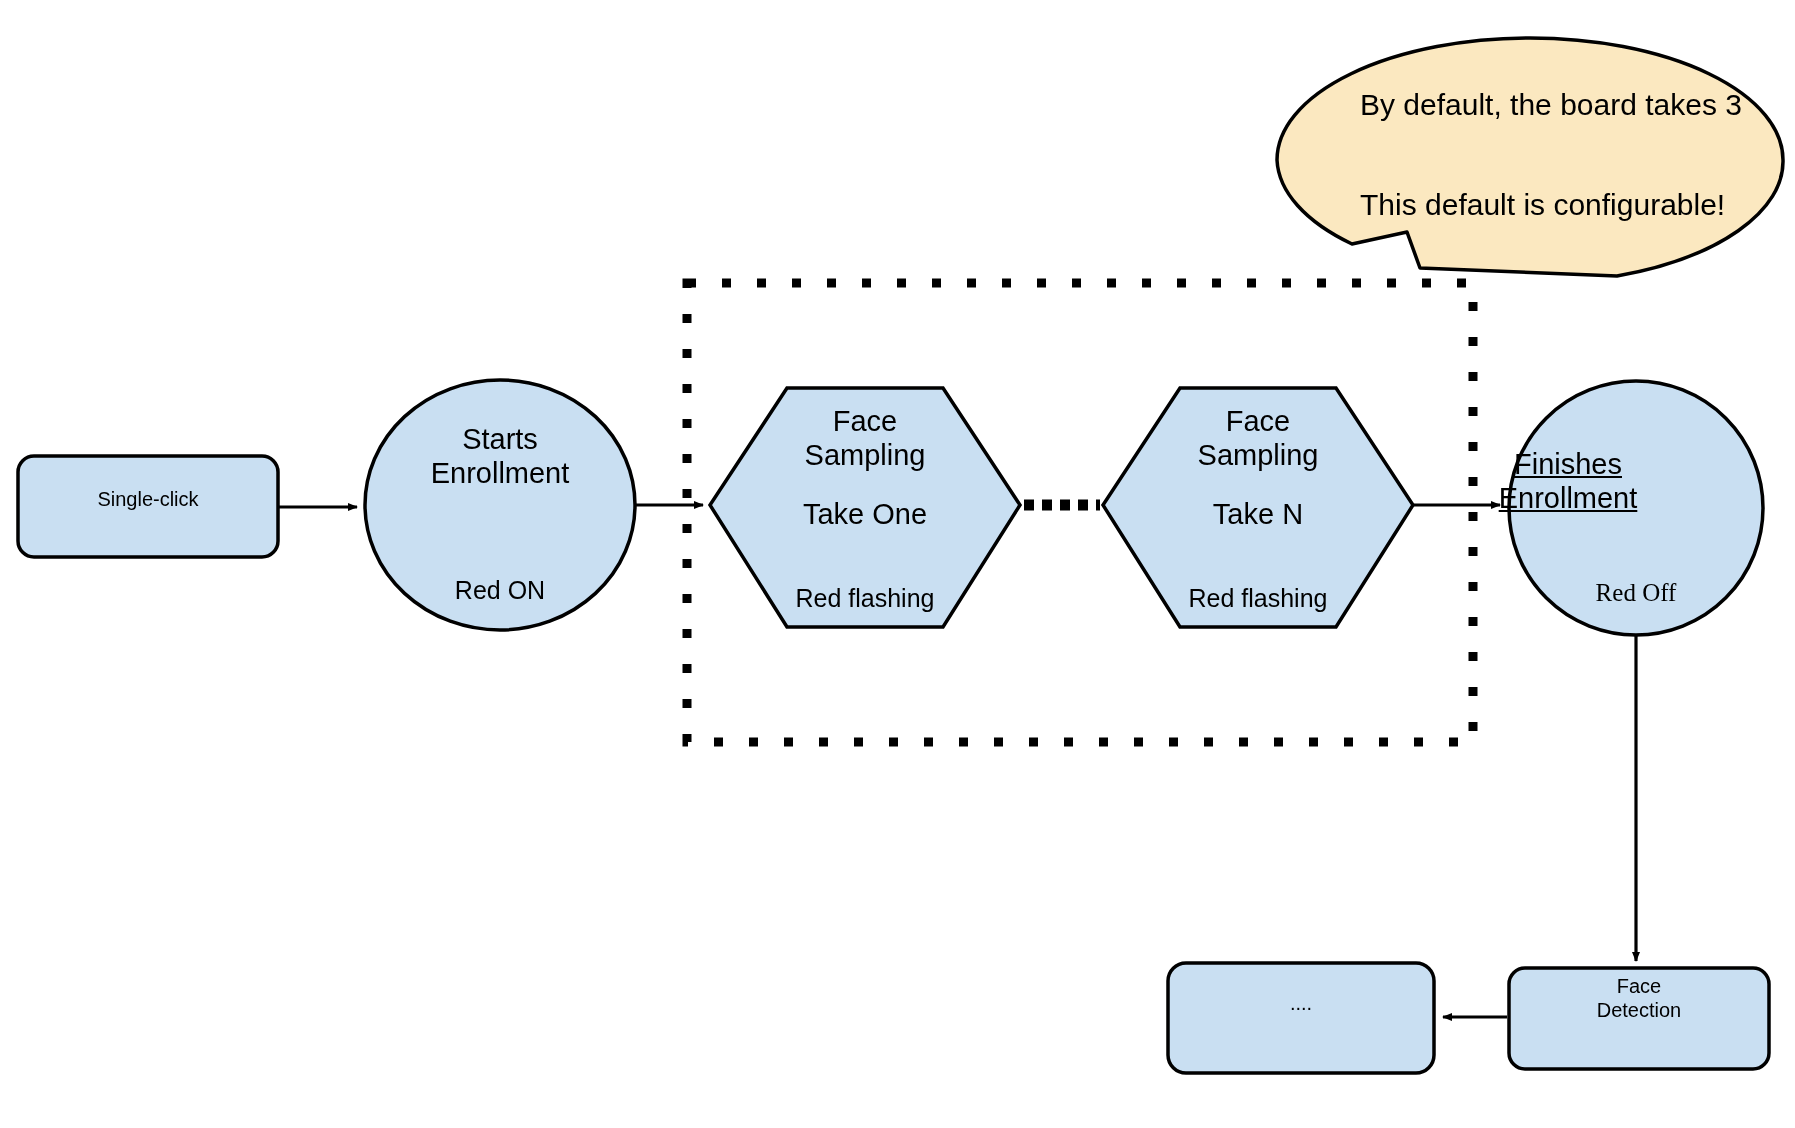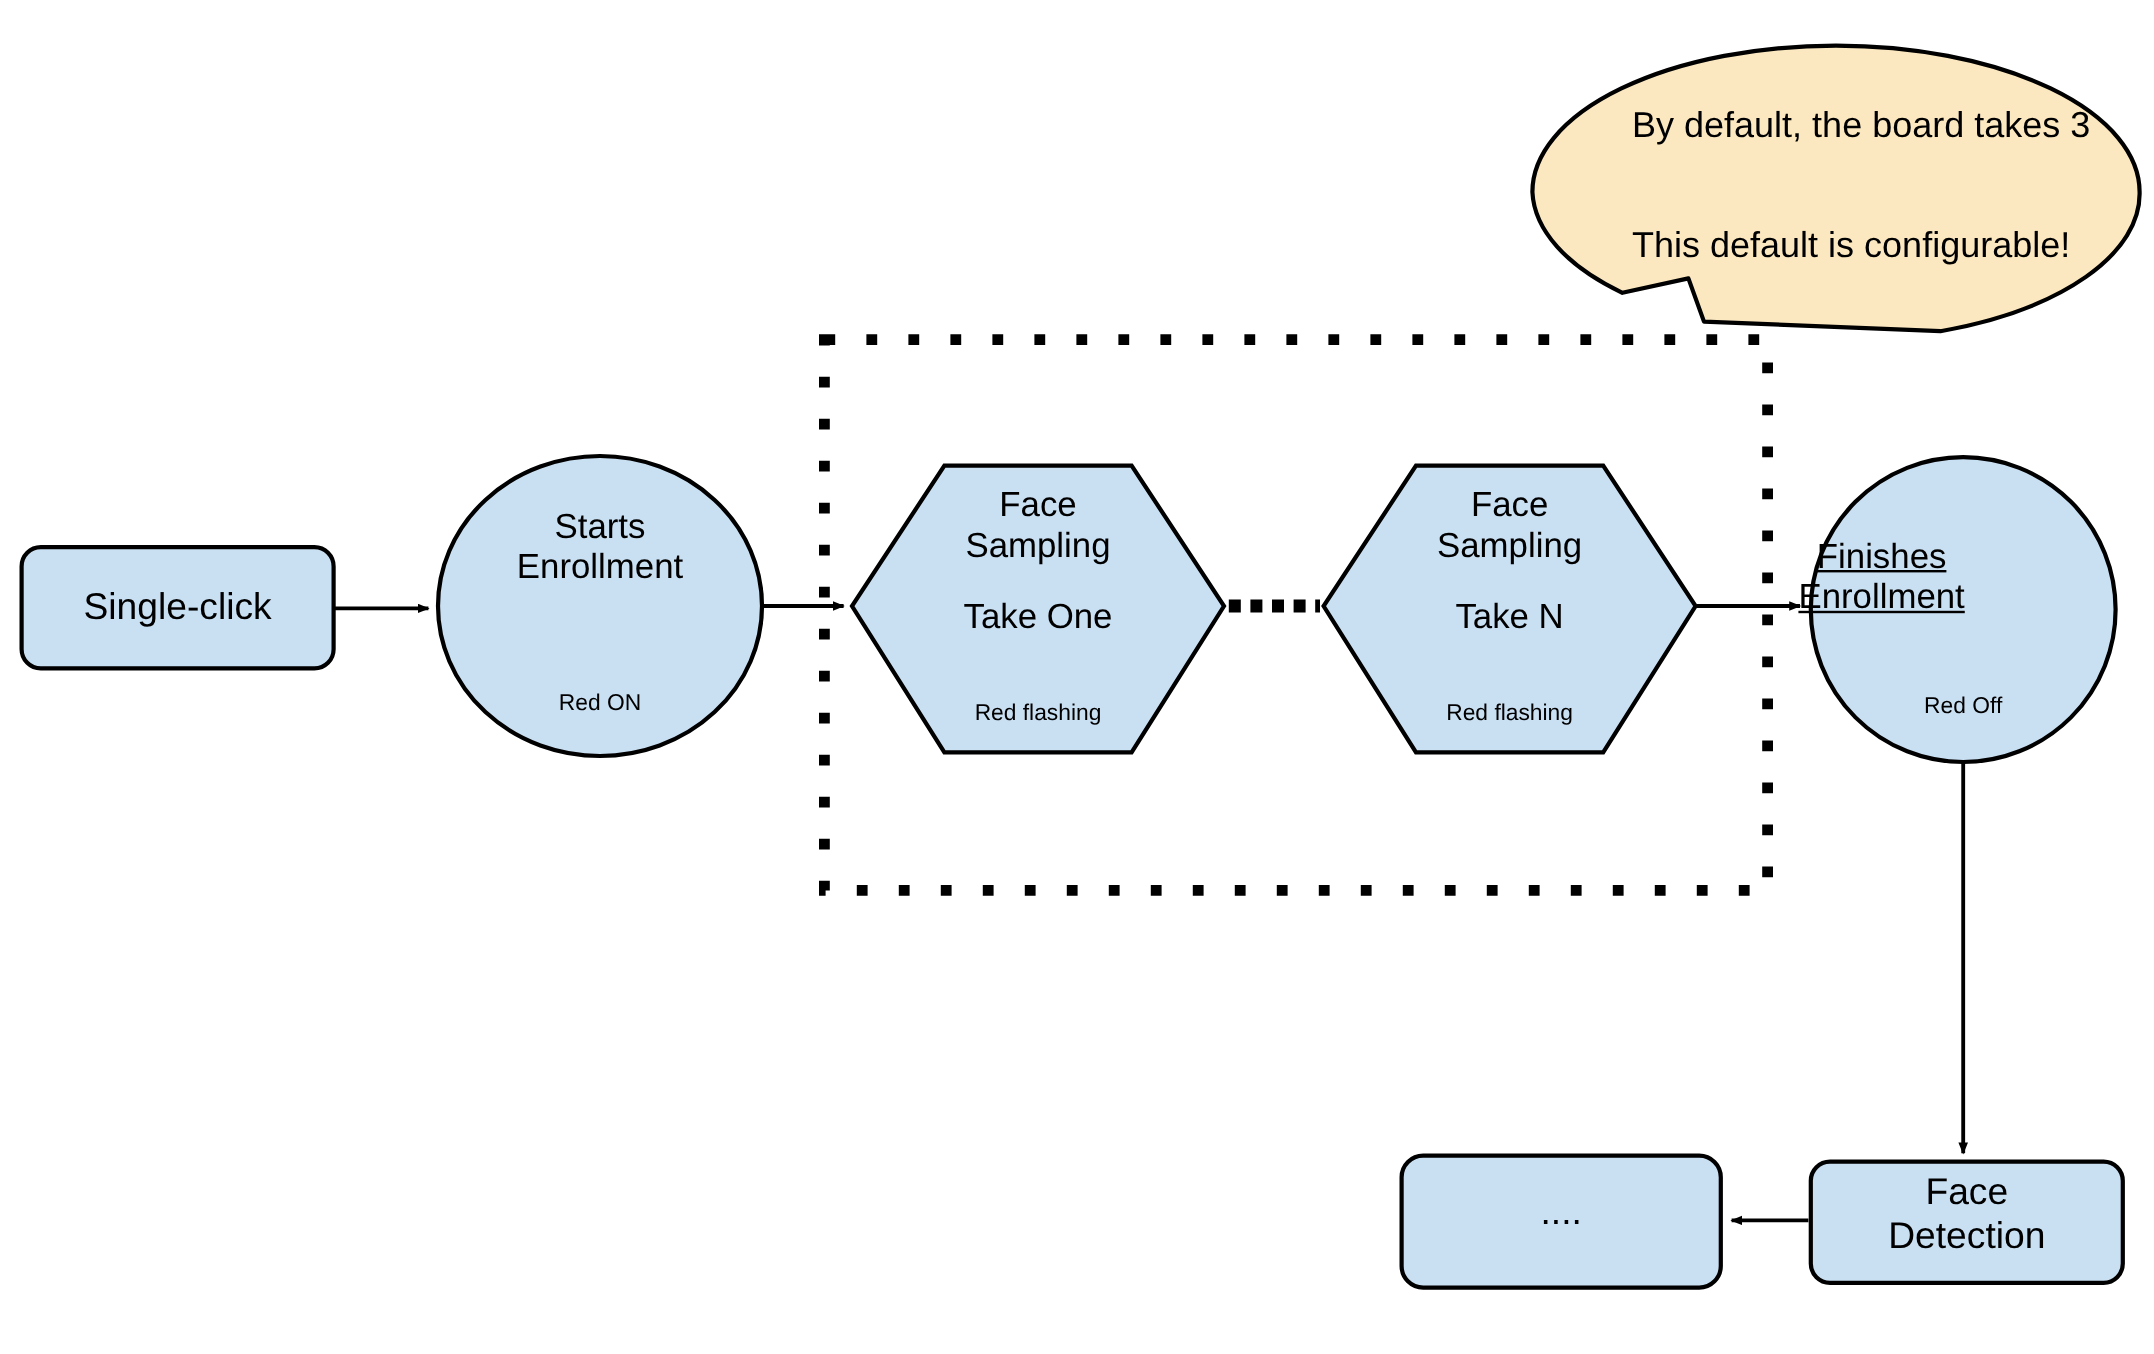--- a/index.html
+++ b/index.html
@@ -25,23 +25,23 @@
     width: 1795px;
     height: 1128px;
   }
   .node-text {
     position: absolute;
     text-align: center;
     line-height: 1.18;
     white-space: pre;
     pointer-events: none;
   }
-  .t-big   { font-size: 31px; }
+  .t-big   { font-size: 20px; }
   .t-mid   { font-size: 29px; }
-  .t-small { font-size: 19px; }
+  .t-small { font-size: 25px; }
   .t-callout { font-size: 30px; line-height: 1.32; }
 </style>
 </head>
 <body>
 
 <div id="canvas">
 
   <svg class="layer" viewBox="0 0 1795 1128" xmlns="http://www.w3.org/2000/svg">
     <defs>
       <marker id="arrow" markerWidth="12" markerHeight="12" refX="9" refY="4" orient="auto" markerUnits="userSpaceOnUse">
@@ -98,21 +98,21 @@
   <div class="node-text t-mid" style="left:710px; top:497px; width:310px;">Take One</div>
   <div class="node-text t-small" style="left:710px; top:584px; width:310px;">Red flashing</div>
 
   <div class="node-text t-mid" style="left:1103px; top:404px; width:310px;">Face
 Sampling</div>
   <div class="node-text t-mid" style="left:1103px; top:497px; width:310px;">Take N</div>
   <div class="node-text t-small" style="left:1103px; top:584px; width:310px;">Red flashing</div>
 
   <div class="node-text t-mid" style="left:1438px; top:447px; width:260px;text-decoration:underline;">Finishes
 Enrollment</div>
-  <div class="node-text t-small" style="left:1506px; top:578px; width:260px;">Red Off</div>
+  <div class="node-text t-small" style="left:1506px; top:578px; width:260px;font-family:Liberation Serif, serif;">Red Off</div>
 
   <div class="node-text t-big" style="left:1509px; top:975px; width:260px;">Face
 Detection</div>
 
   <div class="node-text t-big" style="left:1168px; top:992px; width:266px;">....</div>
 
   <div class="node-text t-callout" style="left:1360px; top:85px; width:340px; text-align:left;">By default, the board takes 3</div>
   <div class="node-text t-callout" style="left:1360px; top:185px; width:360px; text-align:left;">This default is configurable!</div>
 
 </div>

